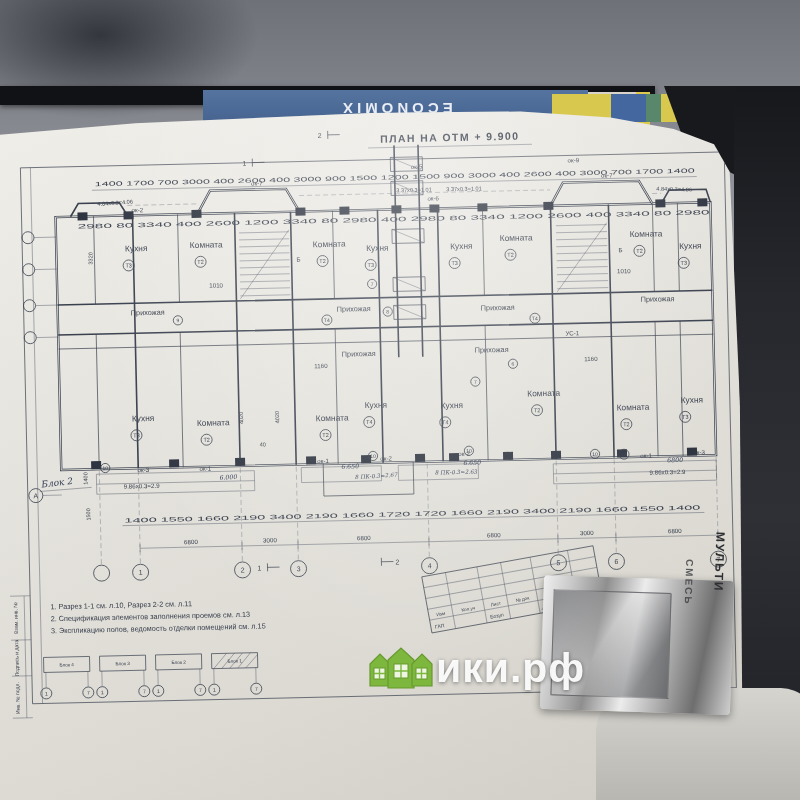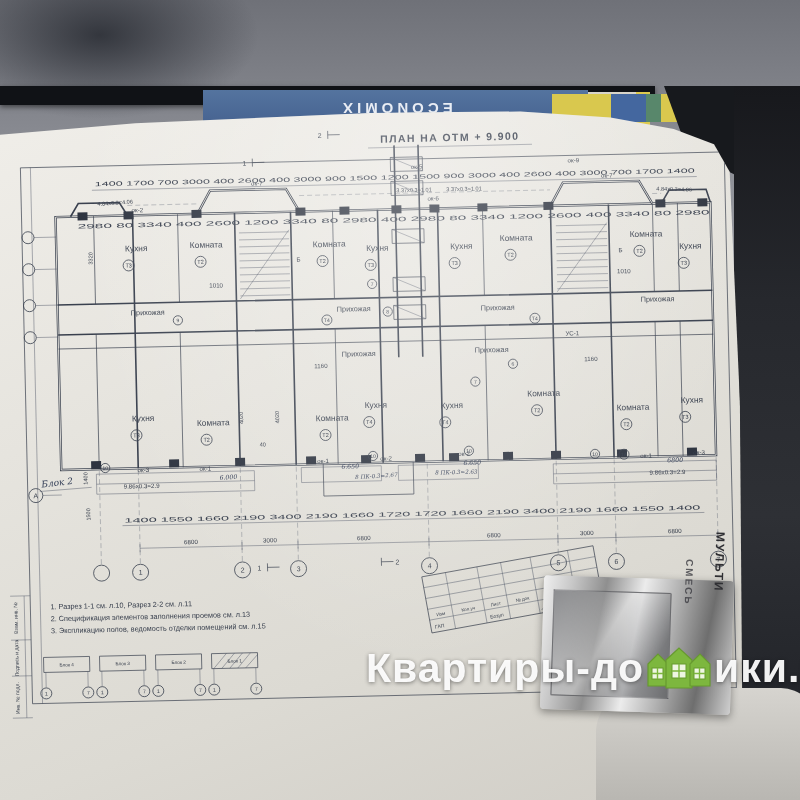--- a/index.html
+++ b/index.html
@@ -369,21 +369,20 @@
 
   <div class="br-paper"></div>
 
   <div class="foil">
     <div class="foil-label"></div>
     <span class="foil-t1">МУЛЬТИ</span>
     <span class="foil-t2">СМЕСЬ</span>
   </div>
 
   <div class="watermark">
-    <span class="wm-text">Квартиры-до</span>
     <svg class="wm-houses" width="66" height="48" viewBox="0 0 66 48">
       <g stroke="#679a2f" stroke-width="1.2" fill="#7db73e">
         <path d="M2,20L12,10L22,20V42H2Z"></path>
         <path d="M20,16L33,4L46,16V44H20Z"></path>
         <path d="M44,20L54,10L64,20V42H44Z"></path>
       </g>
       <g fill="#eef6e2" stroke="#679a2f" stroke-width="1">
         <rect x="6" y="24" width="11" height="11"></rect>
         <rect x="26" y="20" width="14" height="14"></rect>
         <rect x="48" y="24" width="11" height="11"></rect>

